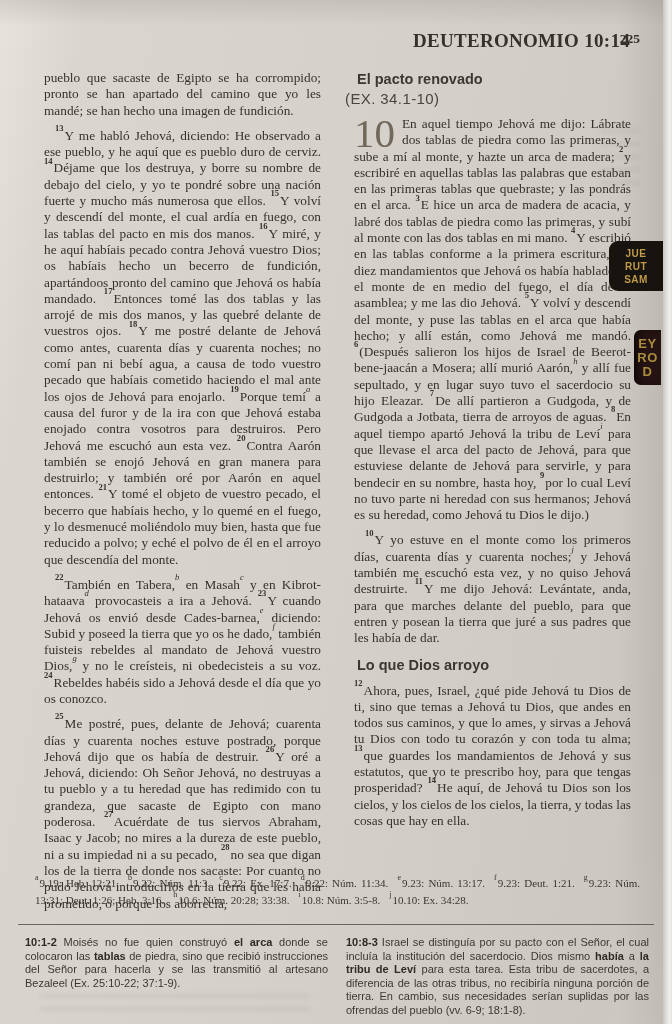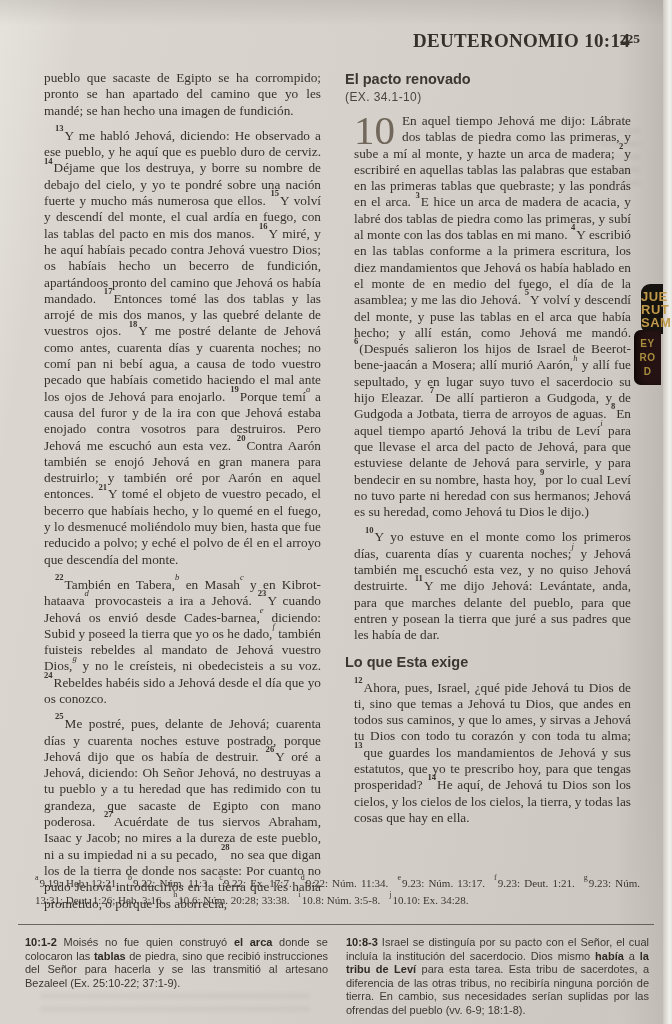--- a/index.html
+++ b/index.html
@@ -21,40 +21,40 @@
   .book-ref{position:absolute;top:30px;right:42px;font-weight:bold;font-size:19px;letter-spacing:.3px;text-align:right;}
   .columns{position:absolute;top:61px;left:35px;width:605px;display:flex;gap:15px;}
   .col{width:295px;}
   .verse-para{margin:9px;text-align:justify;font-size:13.3px;line-height:16.3px;}
   .verse-para.indent{text-indent:11px;}
   .vnum{font-weight:bold;font-size:8.6px;line-height:0;position:relative;top:-3.5px;margin-right:1px;}
   .fnmark{font-style:italic;font-size:8.6px;line-height:0;position:relative;top:-3.5px;}
   .dropcap{float:left;font-size:41px;line-height:30px;padding:2px 7px 0 0;
     color:var(--dropcap,#71675a);}
   .section-heading{font-family:"Liberation Sans",sans-serif;font-size:14.5px;font-weight:bold;
-    color:#3b3731;margin:10px 0 2px;line-height:17px;}
-  .section-ref{font-family:"Liberation Sans",sans-serif;font-size:12px;letter-spacing:.4px;
+    color:#3b3731;margin:10px 12px 2px;line-height:17px;}
+  .section-ref{font-family:"Liberation Sans",sans-serif;font-size:15px;letter-spacing:.4px;
     color:#4a463f;margin:0 0 4px;}
   .footnotes{position:absolute;top:873px;left:35px;width:605px;
     font-size:11px;line-height:14.5px;color:#3a362f;text-align:justify;}
   .fn-entry{margin-right:9px;white-space:normal;}
   .fn-entry sup{font-size:8px;position:relative;top:-2px;margin-right:1px;}
   .notes-divider{position:absolute;top:916px;left:18px;width:636px;border:0;
     border-top:1.6px solid rgba(70,66,58,.75);}
   .study-notes{position:absolute;top:936px;left:25px;width:624px;display:flex;gap:18px;
     font-family:"Liberation Sans",sans-serif;font-size:11px;line-height:13.6px;color:#3c3831;}
   .study-note{width:50%;margin:0;text-align:justify;}
   .study-note b{font-weight:bold;color:#2e2a25;}
   .tab{position:absolute;font-family:"Liberation Sans",sans-serif;font-weight:bold;
     text-align:center;letter-spacing:.5px;}
-  .tab-1{top:241px;right:9px;width:22px;padding:6px 0 5px;border-radius:9px 0 0 9px;
+  .tab-1{top:241px;right:9px;width:54px;padding:6px 0 5px;border-radius:9px 0 0 9px;
     background:var(--tab-background,#17130e);color:var(--tab-text,#c09a4a);
-    font-size:13px;line-height:13px;margin-top:43px;}
+    font-size:10px;line-height:13px;}
   .tab-2{top:330px;right:11px;width:27px;padding:7px 0 6px;border-radius:7px 0 0 7px;
-    background:#241312;color:#a98c3e;font-size:10px;line-height:14px;
+    background:#241312;color:#a98c3e;font-size:13px;line-height:14px;
     box-shadow:inset 6px 0 8px -4px rgba(0,0,0,.8);}
 </style>
 </head>
 <body>
 
 <div class="page">
   <div class="light-top"></div>
   <div class="curve-shadow"></div>
   <div class="page-edge"></div>
 
@@ -69,21 +69,21 @@
         <p class="verse-para">pueblo que sacaste de Egipto se ha corrompido; pronto se han apartado del camino que yo les mandé; se han hecho una imagen de fundición.</p>
         <p class="verse-para indent"><sup class="vnum">13</sup>Y me habló Jehová, diciendo: He observado a ese pueblo, y he aquí que es pueblo duro de cerviz. <sup class="vnum">14</sup>Déjame que los destruya, y borre su nombre de debajo del cielo, y yo te pondré sobre una nación fuerte y mucho más numerosa que ellos. <sup class="vnum">15</sup>Y volví y descendí del monte, el cual ardía en fuego, con las tablas del pacto en mis dos manos. <sup class="vnum">16</sup>Y miré, y he aquí habíais pecado contra Jehová vuestro Dios; os habíais hecho un becerro de fundición, apartándoos pronto del camino que Jehová os había mandado. <sup class="vnum">17</sup>Entonces tomé las dos tablas y las arrojé de mis dos manos, y las quebré delante de vuestros ojos. <sup class="vnum">18</sup>Y me postré delante de Jehová como antes, cuarenta días y cuarenta noches; no comí pan ni bebí agua, a causa de todo vuestro pecado que habíais cometido haciendo el mal ante los ojos de Jehová para enojarlo. <sup class="vnum">19</sup>Porque temí<sup class="fnmark">a</sup> a causa del furor y de la ira con que Jehová estaba enojado contra vosotros para destruiros. Pero Jehová me escuchó aun esta vez. <sup class="vnum">20</sup>Contra Aarón también se enojó Jehová en gran manera para destruirlo; y también oré por Aarón en aquel entonces. <sup class="vnum">21</sup>Y tomé el objeto de vuestro pecado, el becerro que habíais hecho, y lo quemé en el fuego, y lo desmenucé moliéndolo muy bien, hasta que fue reducido a polvo; y eché el polvo de él en el arroyo que descendía del monte.</p>
         <p class="verse-para indent"><sup class="vnum">22</sup>También en Tabera,<sup class="fnmark">b</sup> en Masah<sup class="fnmark">c</sup> y en Kibrot-hataava<sup class="fnmark">d</sup> provocasteis a ira a Jehová. <sup class="vnum">23</sup>Y cuando Jehová os envió desde Cades-barnea,<sup class="fnmark">e</sup> diciendo: Subid y poseed la tierra que yo os he dado,<sup class="fnmark">f</sup> también fuisteis rebeldes al mandato de Jehová vuestro Dios,<sup class="fnmark">g</sup> y no le creísteis, ni obedecisteis a su voz. <sup class="vnum">24</sup>Rebeldes habéis sido a Jehová desde el día que yo os conozco.</p>
         <p class="verse-para indent"><sup class="vnum">25</sup>Me postré, pues, delante de Jehová; cuarenta días y cuarenta noches estuve postrado, porque Jehová dijo que os había de destruir. <sup class="vnum">26</sup>Y oré a Jehová, diciendo: Oh Señor Jehová, no destruyas a tu pueblo y a tu heredad que has redimido con tu grandeza, que sacaste de Egipto con mano poderosa. <sup class="vnum">27</sup>Acuérdate de tus siervos Abraham, Isaac y Jacob; no mires a la dureza de este pueblo, ni a su impiedad ni a su pecado, <sup class="vnum">28</sup>no sea que digan los de la tierra de donde nos sacaste: Por cuanto no pudo Jehová introducirlos en la tierra que les había prometido, o porque los aborrecía,</p>
       </div>
     <div class="col">
         <h2 class="section-heading">El pacto renovado</h2>
         <div class="section-ref">(EX. 34.1-10)</div>
         <p class="verse-para"><span class="dropcap">10</span>En aquel tiempo Jehová me dijo: Lábrate dos tablas de piedra como las primeras, y sube a mí al monte, y hazte un arca de madera; <sup class="vnum">2</sup>y escribiré en aquellas tablas las palabras que estaban en las primeras tablas que quebraste; y las pondrás en el arca. <sup class="vnum">3</sup>E hice un arca de madera de acacia, y labré dos tablas de piedra como las primeras, y subí al monte con las dos tablas en mi mano. <sup class="vnum">4</sup>Y escribió en las tablas conforme a la primera escritura, los diez mandamientos que Jehová os había hablado en el monte de en medio del fuego, el día de la asamblea; y me las dio Jehová. <sup class="vnum">5</sup>Y volví y descendí del monte, y puse las tablas en el arca que había hecho; y allí están, como Jehová me mandó. <sup class="vnum">6</sup>(Después salieron los hijos de Israel de Beerot-bene-jaacán a Mosera; allí murió Aarón,<sup class="fnmark">h</sup> y allí fue sepultado, y en lugar suyo tuvo el sacerdocio su hijo Eleazar. <sup class="vnum">7</sup>De allí partieron a Gudgoda, y de Gudgoda a Jotbata, tierra de arroyos de aguas. <sup class="vnum">8</sup>En aquel tiempo apartó Jehová la tribu de Leví<sup class="fnmark">i</sup> para que llevase el arca del pacto de Jehová, para que estuviese delante de Jehová para servirle, y para bendecir en su nombre, hasta hoy, <sup class="vnum">9</sup>por lo cual Leví no tuvo parte ni heredad con sus hermanos; Jehová es su heredad, como Jehová tu Dios le dijo.)</p>
         <p class="verse-para indent"><sup class="vnum">10</sup>Y yo estuve en el monte como los primeros días, cuarenta días y cuarenta noches;<sup class="fnmark">j</sup> y Jehová también me escuchó esta vez, y no quiso Jehová destruirte. <sup class="vnum">11</sup>Y me dijo Jehová: Levántate, anda, para que marches delante del pueblo, para que entren y posean la tierra que juré a sus padres que les había de dar.</p>
-        <h2 class="section-heading">Lo que Esta exige</h2>
+        <h2 class="section-heading">Lo que Dios arroyo</h2>
         <p class="verse-para"><sup class="vnum">12</sup>Ahora, pues, Israel, ¿qué pide Jehová tu Dios de ti, sino que temas a Jehová tu Dios, que andes en todos sus caminos, y que lo ames, y sirvas a Jehová tu Dios con todo tu corazón y con toda tu alma; <sup class="vnum">13</sup>que guardes los mandamientos de Jehová y sus estatutos, que yo te prescribo hoy, para que tengas prosperidad? <sup class="vnum">14</sup>He aquí, de Jehová tu Dios son los cielos, y los cielos de los cielos, la tierra, y todas las cosas que hay en ella.</p>
       </div>
   </div>
 
   <div class="footnotes"><span class="fn-entry"><sup>a</sup>9.19: Heb. 12:21.</span><span class="fn-entry"><sup>b</sup>9.22: Núm. 11:3.</span><span class="fn-entry"><sup>c</sup>9.22: Ex. 17:7.</span><span class="fn-entry"><sup>d</sup>9.22: Núm. 11:34.</span><span class="fn-entry"><sup>e</sup>9.23: Núm. 13:17.</span><span class="fn-entry"><sup>f</sup>9.23: Deut. 1:21.</span><span class="fn-entry"><sup>g</sup>9.23: Núm. 13:31; Deut. 1:26; Heb. 3:16.</span><span class="fn-entry"><sup>h</sup>10.6: Núm. 20:28; 33:38.</span><span class="fn-entry"><sup>i</sup>10.8: Núm. 3:5-8.</span><span class="fn-entry"><sup>j</sup>10.10: Ex. 34:28.</span></div>
 
   <hr class="notes-divider">
 
   <div class="study-notes">
     <p class="study-note"><b>10:1-2 </b>Moisés no fue quien construyó <b>el arca</b> donde se colocaron las <b>tablas</b> de piedra, sino que recibió instrucciones del Señor para hacerla y se las transmitió al artesano Bezaleel (Ex. 25:10-22; 37:1-9).</p>

